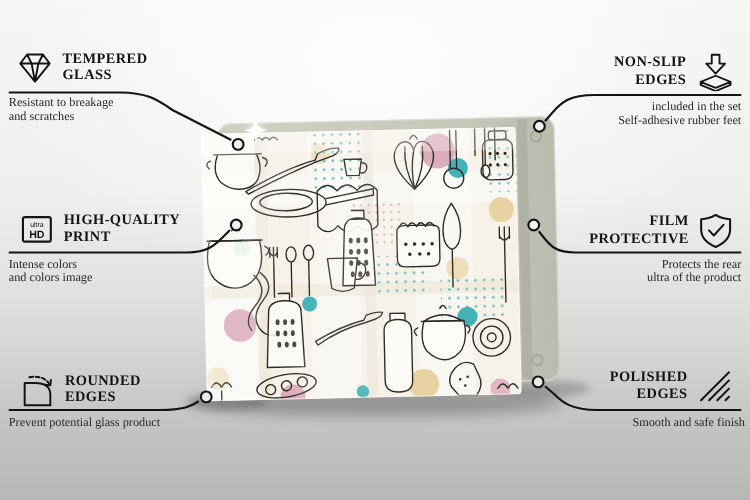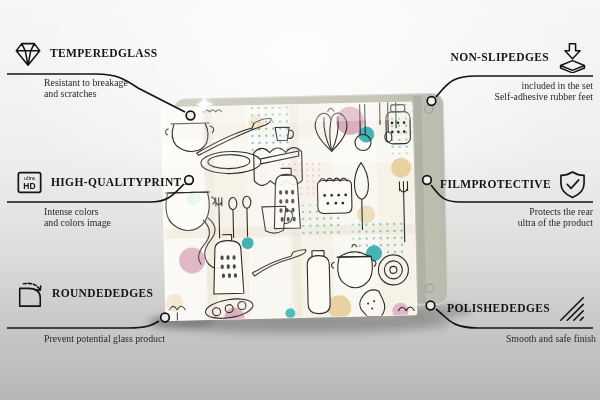--- a/index.html
+++ b/index.html
@@ -6,23 +6,23 @@
   .stage{
     position:relative;width:600px;height:400px;overflow:hidden;
     font-family:"Liberation Serif","DejaVu Serif",serif;
     background:
       radial-gradient(ellipse 420px 260px at 50% 14%, rgba(255,255,255,.9), rgba(255,255,255,0) 70%),
       linear-gradient(180deg,#f6f6f5 0%,#efefee 38%,#dededd 62%,#c3c3c2 86%,#b7b7b6 100%);
   }
   svg.layer{position:absolute;left:0;top:0;}
   .head{position:absolute;display:flex;align-items:center;gap:8px;color:#141414;}
   .head .icon{flex:0 0 auto;display:flex;align-items:center;}
-  .titles{display:flex;flex-direction:row;}
+  .titles{display:flex;flex-direction:column;}
   .t{font-size:11.5px;font-weight:bold;letter-spacing:.35px;line-height:13.5px;color:#141414;white-space:nowrap;}
-  .desc{position:absolute;font-size:9.8px;line-height:11px;color:#282828;margin-left:37px;}
+  .desc{position:absolute;font-size:9.8px;line-height:11px;color:#282828;}
   .desc span{display:block;white-space:nowrap;}
   .alr .titles{text-align:right;}
   .alr{justify-content:center;}
   .desc.alr{text-align:right;}
   .ico{stroke:#141414;fill:none;stroke-width:1.7;stroke-linejoin:round;stroke-linecap:round;}
   .ico text{stroke:none;fill:#141414;font-family:"Liberation Sans",sans-serif;}
 </style>
 </head>
 <body>
 
@@ -283,21 +283,21 @@
     <div class="titles">
       <span class="t">HIGH-QUALITY</span>
       <span class="t">PRINT</span>
     </div>
   </div>
   <div class="desc" style="left:7px;top:206px;">
     <span>Intense colors</span>
       <span>and colors image</span>
   </div>
 
-  <div class="head" style="left:16px;top:280px;align-items:center;">
+  <div class="head" style="left:16px;top:298px;align-items:center;">
     <span class="icon">
       <svg class="ico" width="28" height="28" viewBox="0 0 30 30">
         <path d="M4,28 V9 M4,28 H26 M4,9 H13 M26,28 V19 Q26,9 13,9"></path>
         <path d="M8,4 Q21,2 26,11" stroke-dasharray="3.2,2.2"></path>
         <path d="M26,11 l-4.5,-0.5 M26,11 l0.5,-4.5"></path>
       </svg>
     </span>
     <div class="titles">
       <span class="t">ROUNDED</span>
       <span class="t">EDGES</span>

